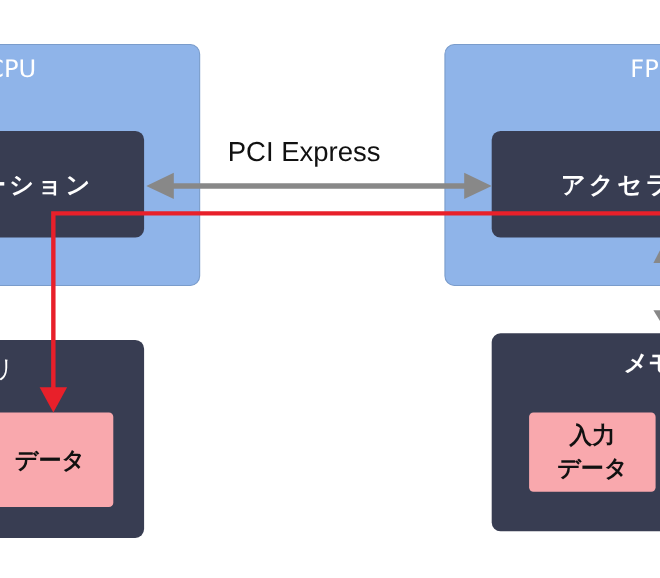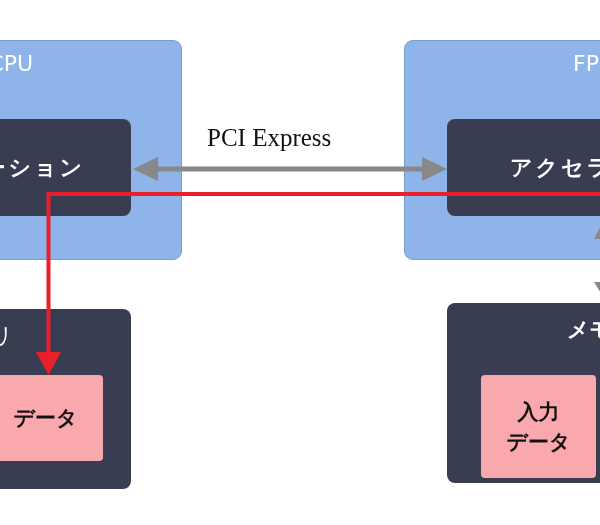--- a/index.html
+++ b/index.html
@@ -23,21 +23,21 @@
     }
     .title-white {
       position: absolute; color: #ffffff; font-size: 22px; white-space: nowrap;
     }
     .inner-label {
       position: absolute; color: #ffffff; font-size: 22px; font-weight: bold;
       white-space: nowrap; letter-spacing: 3px;
     }
     .pci-label {
       position: absolute; left: 207px; top: 124px; font-size: 25px; color: #111;
-      font-family: Liberation Serif, serif; white-space: nowrap;
+      font-family: Liberation Sans, sans-serif; white-space: nowrap;
     }
     svg.overlay { position: absolute; left: 0; top: 0; }
   </style>
 </head>
 <body>
 
 <div class="box host" style="left:-12px; top:40px; width:194px; height:220px;">
   <span class="title-white" style="right:148px; top:10px;">CPU</span>
 </div>
 
@@ -58,21 +58,21 @@
 </div>
 
 <div class="box pink" style="left:-12px; top:375px; width:115px; height:86px;">
   <span>データ</span>
 </div>
 
 <div class="box dark" style="left:447px; top:303px; width:180px; height:180px;">
   <span class="title-white" style="left:120px; top:12px; font-weight:bold;">メモリ</span>
 </div>
 
-<div class="box pink" style="left:481px; top:375px; width:115px; height:103px;">
+<div class="box pink" style="left:481px; top:375px; width:115px; height:72px;">
   <span>入力</span>
   <span>データ</span>
 </div>
 
 <span class="pci-label">PCI Express</span>
 
 <svg class="overlay" width="600" height="525" viewBox="0 0 600 525">
 
   <g>
     <line x1="155" y1="169" x2="425" y2="169" stroke="#888888" stroke-width="5"></line>

